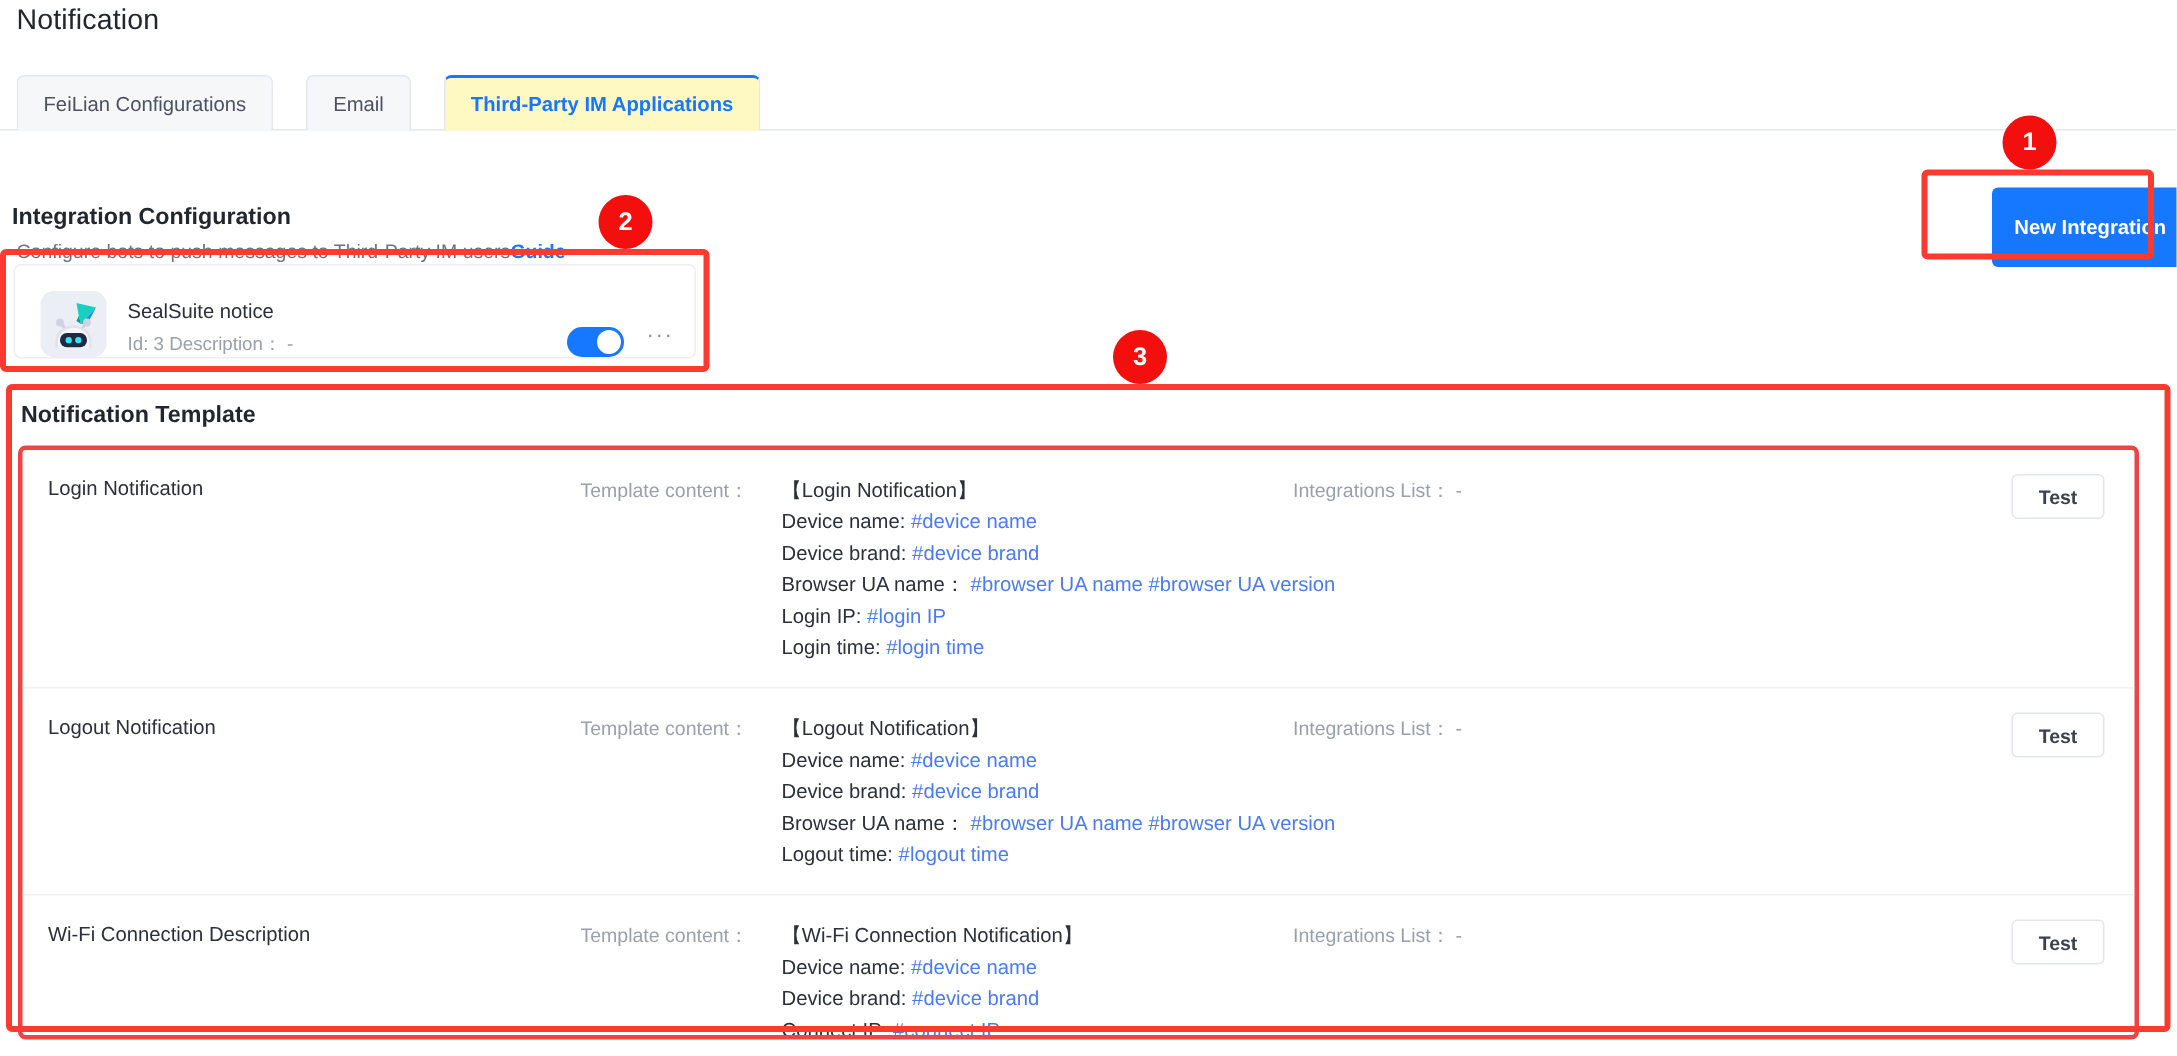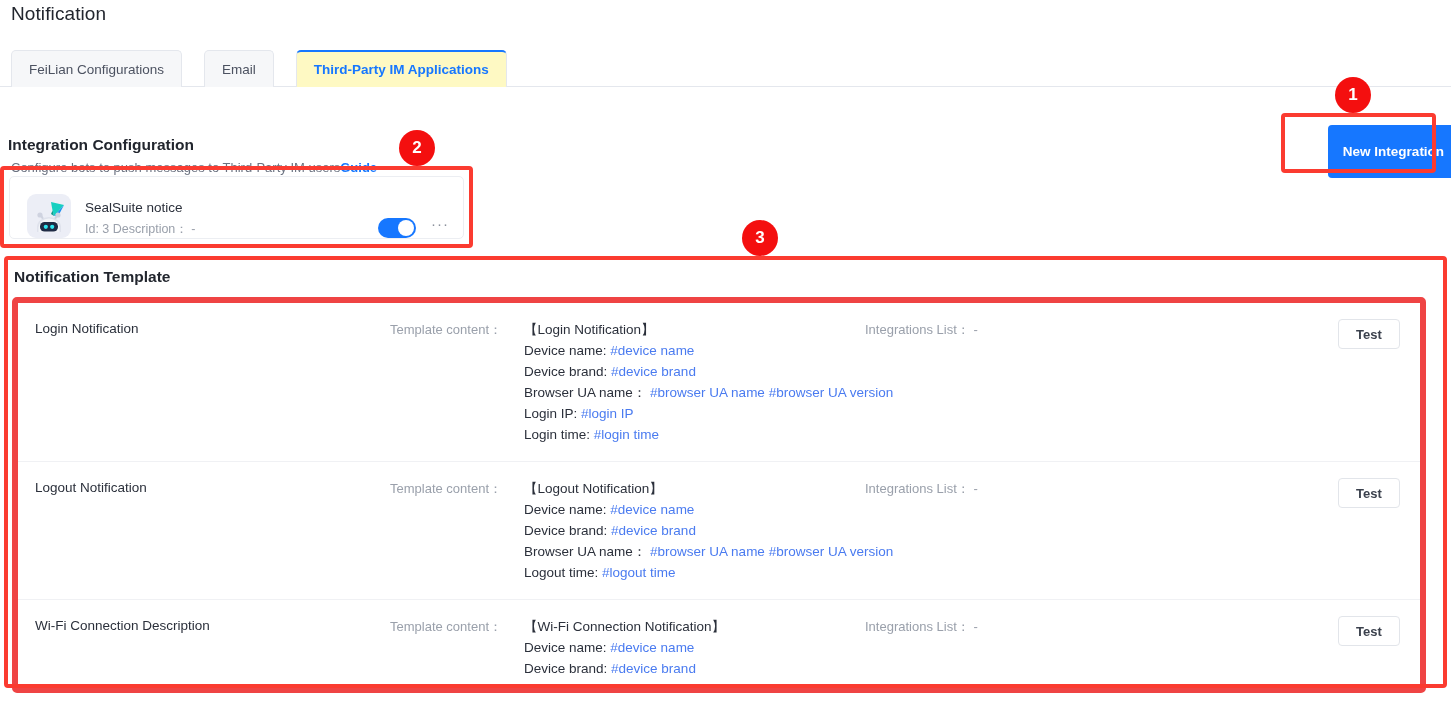--- a/index.html
+++ b/index.html
@@ -104,21 +104,21 @@
   }
 
   
   .tpl-title {
     position: absolute; left: 14px; top: 268px;
     font-size: 15.5px; font-weight: bold; color: #22262e;
   }
   .tpl-card {
     position: absolute; left: 12px; top: 297px;
     width: 1414px; height: 396px;
-    background: #fff; border: 6px solid #ef4444; border-radius: 5px;
+    background: #fff; border: 3px solid #ef4444; border-radius: 5px;
     overflow: hidden;
   }
   .tpl-row {
     position: relative;
     display: flex; align-items: flex-start;
     padding: 16px 20px 16px 17px;
   }
   .tpl-row + .tpl-row { border-top: 1px solid #f0f1f4; }
   .tpl-name {
     width: 355px; flex: 0 0 auto;

